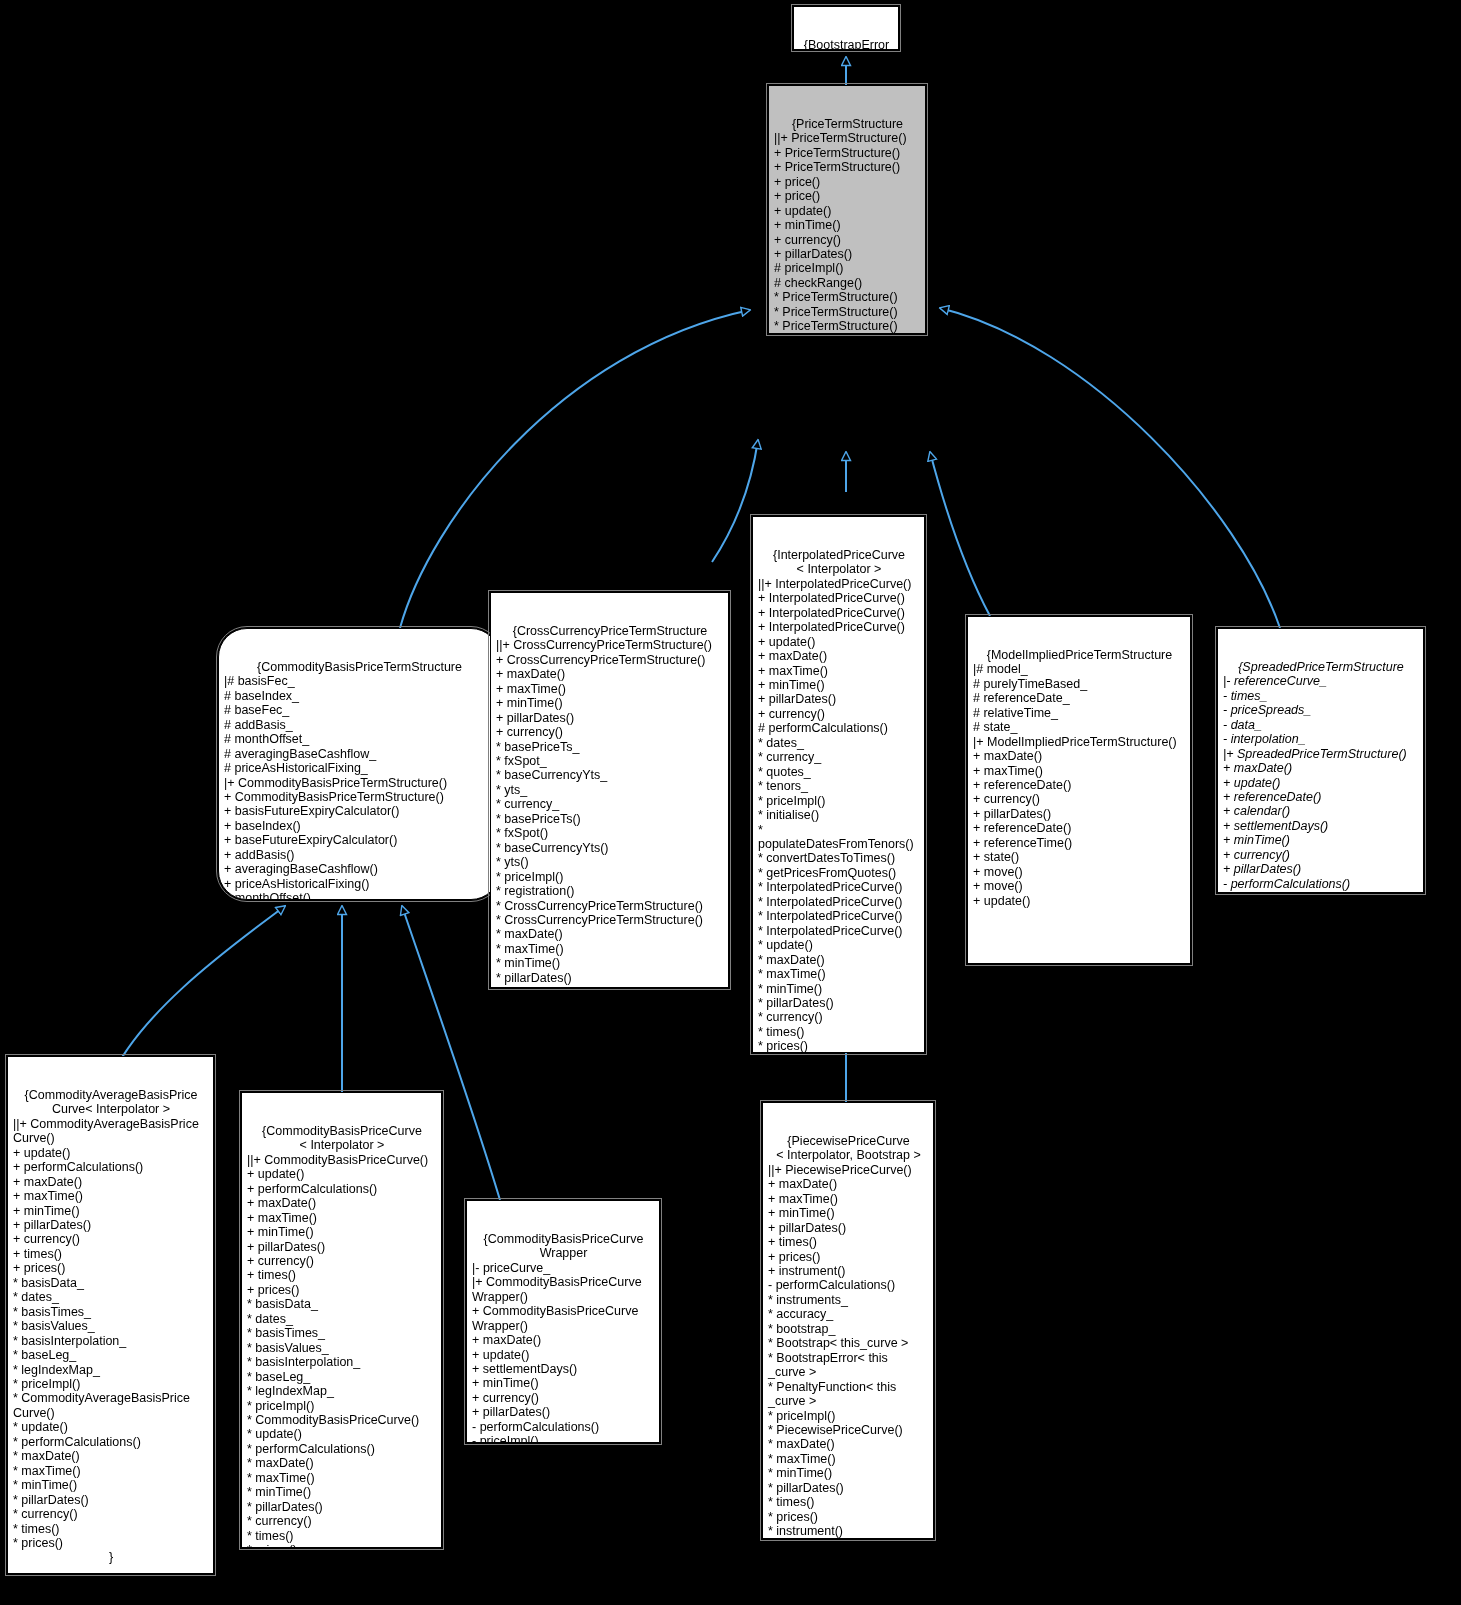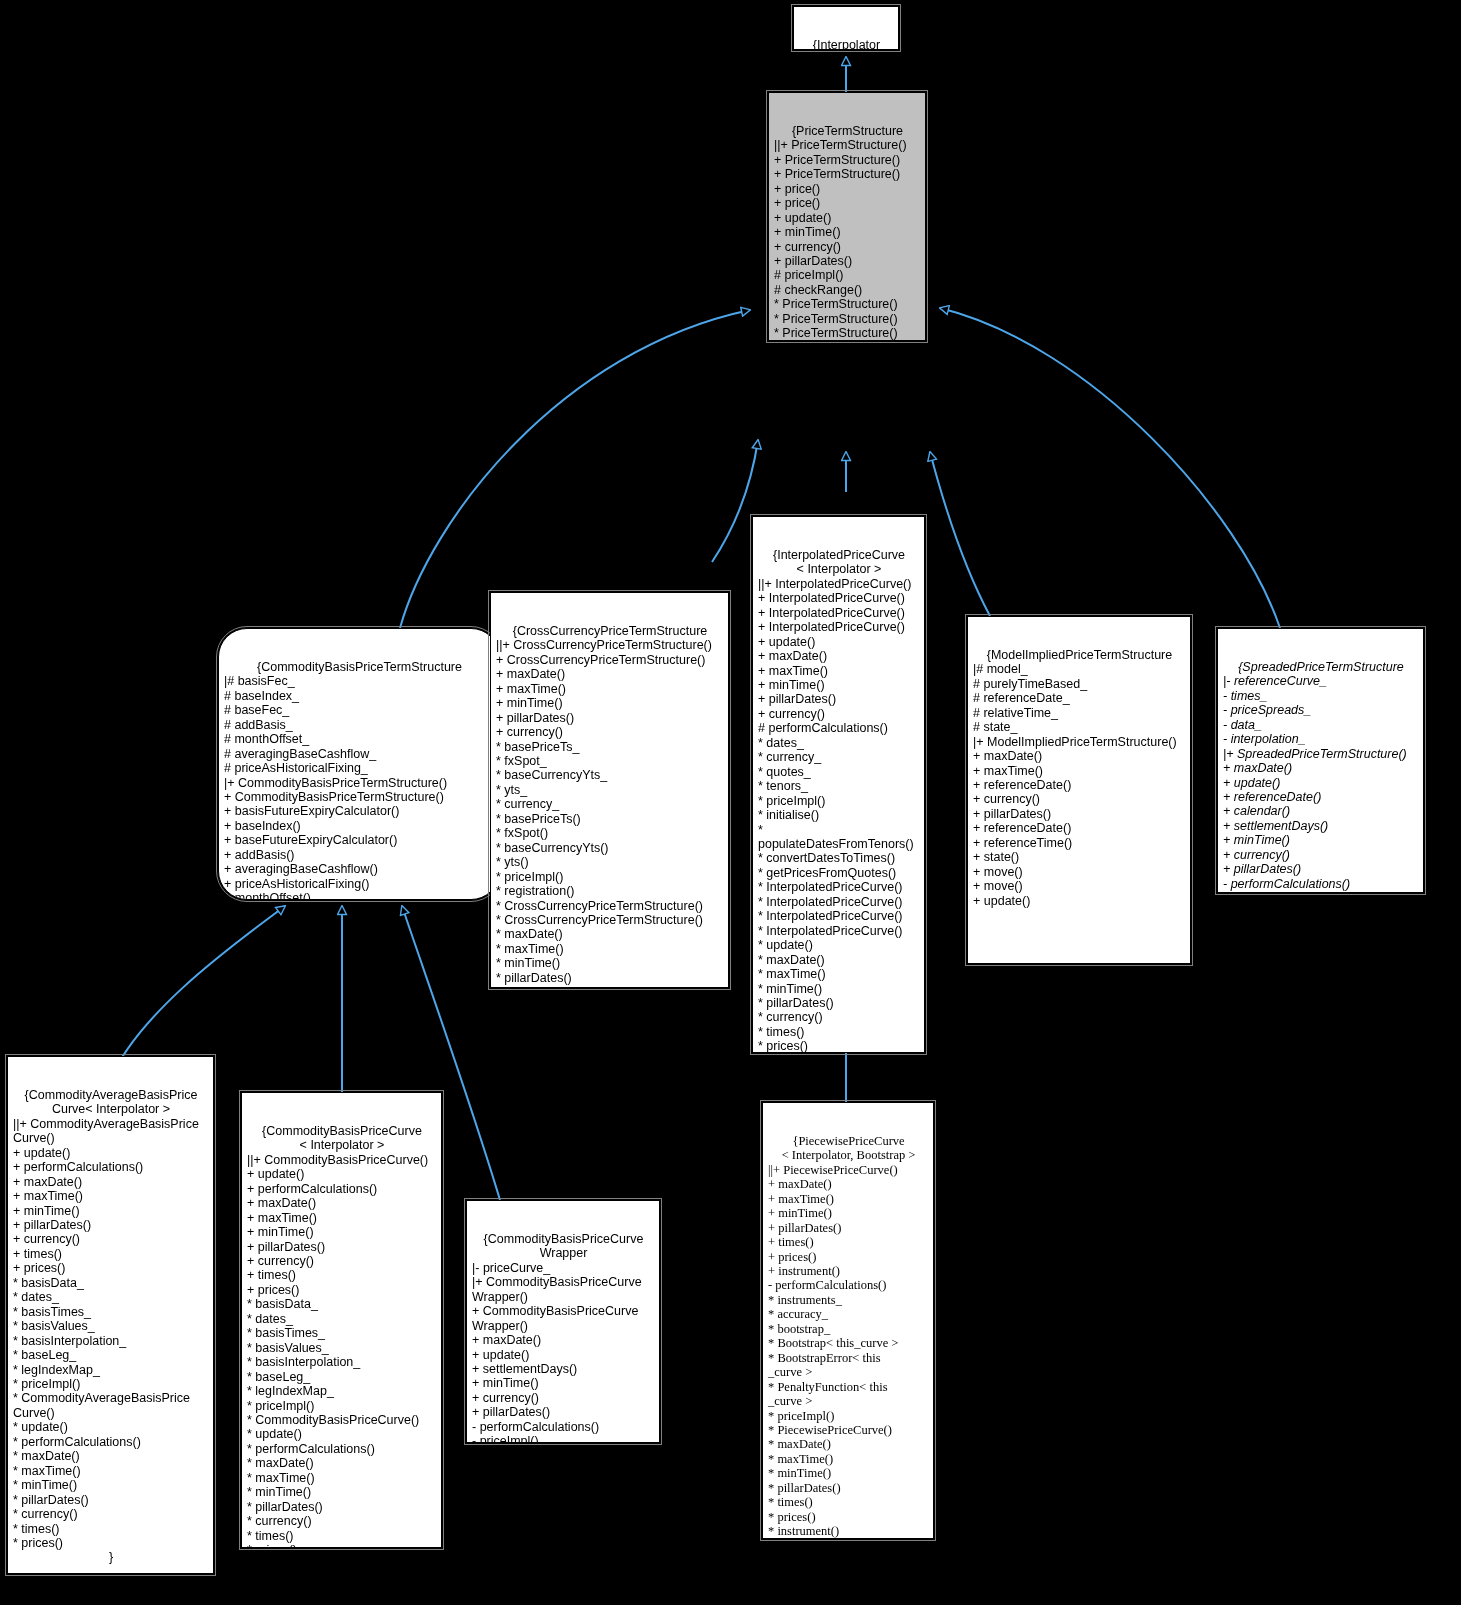--- a/index.html
+++ b/index.html
@@ -101,24 +101,24 @@
     <g>
       <path d="M500,1200 C470,1100 420,960 402,906" stroke="#4ea6ea" stroke-width="2" fill="none" marker-end="url(#arrowhollow)"></path>
     </g>
 
     <g>
       <path d="M846,1102 L846,1043" stroke="#4ea6ea" stroke-width="2" fill="none" marker-end="url(#arrowhollow)"></path>
     </g>
   </svg>
 
   <div class="node" style="left:793px; top:6px; width:106px; height:44px;">
-    <span class="nodebody"><span class="hdr">{Interpolator</span></span>
+    <span class="nodebody"><span class="hdr">{BootstrapError</span></span>
   </div>
 
-  <div class="node root" style="left:768px; top:92px; width:158px; height:249px;">
+  <div class="node root" style="left:768px; top:85px; width:158px; height:249px;">
     <span class="nodebody"><span class="hdr">{PriceTermStructure</span><span class="row">||+ PriceTermStructure()</span><span class="row">+ PriceTermStructure()</span><span class="row">+ PriceTermStructure()</span><span class="row">+ price()</span><span class="row">+ price()</span><span class="row">+ update()</span><span class="row">+ minTime()</span><span class="row">+ currency()</span><span class="row">+ pillarDates()</span><span class="row"># priceImpl()</span><span class="row"># checkRange()</span><span class="row">* PriceTermStructure()</span><span class="row">* PriceTermStructure()</span><span class="row">* PriceTermStructure()</span><span class="row">* price()</span><span class="row">* price()</span><span class="row">* update()</span><span class="row">* minTime()</span><span class="row">* currency()</span><span class="row">* pillarDates()</span><span class="row">* priceImpl()</span></span>
   </div>
 
   <div class="node" style="left:218px; top:628px; width:282px; height:272px;border-radius:29px;">
     <span class="nodebody"><span class="hdr">{CommodityBasisPriceTermStructure</span><span class="row">|# basisFec_</span><span class="row"># baseIndex_</span><span class="row"># baseFec_</span><span class="row"># addBasis_</span><span class="row"># monthOffset_</span><span class="row"># averagingBaseCashflow_</span><span class="row"># priceAsHistoricalFixing_</span><span class="row">|+ CommodityBasisPriceTermStructure()</span><span class="row">+ CommodityBasisPriceTermStructure()</span><span class="row">+ basisFutureExpiryCalculator()</span><span class="row">+ baseIndex()</span><span class="row">+ baseFutureExpiryCalculator()</span><span class="row">+ addBasis()</span><span class="row">+ averagingBaseCashflow()</span><span class="row">+ priceAsHistoricalFixing()</span><span class="row">+ monthOffset()</span></span>
   </div>
 
   <div class="node" style="left:490px; top:592px; width:239px; height:396px;">
     <span class="nodebody"><span class="hdr">{CrossCurrencyPriceTermStructure</span><span class="row">||+ CrossCurrencyPriceTermStructure()</span><span class="row">+ CrossCurrencyPriceTermStructure()</span><span class="row">+ maxDate()</span><span class="row">+ maxTime()</span><span class="row">+ minTime()</span><span class="row">+ pillarDates()</span><span class="row">+ currency()</span><span class="row">* basePriceTs_</span><span class="row">* fxSpot_</span><span class="row">* baseCurrencyYts_</span><span class="row">* yts_</span><span class="row">* currency_</span><span class="row">* basePriceTs()</span><span class="row">* fxSpot()</span><span class="row">* baseCurrencyYts()</span><span class="row">* yts()</span><span class="row">* priceImpl()</span><span class="row">* registration()</span><span class="row">* CrossCurrencyPriceTermStructure()</span><span class="row">* CrossCurrencyPriceTermStructure()</span><span class="row">* maxDate()</span><span class="row">* maxTime()</span><span class="row">* minTime()</span><span class="row">* pillarDates()</span><span class="row">* currency()</span></span>
   </div>
@@ -140,17 +140,17 @@
   </div>
 
   <div class="node" style="left:241px; top:1092px; width:201px; height:456px;">
     <span class="nodebody"><span class="hdr">{CommodityBasisPriceCurve</span><span class="hdr">&lt; Interpolator &gt;</span><span class="row">||+ CommodityBasisPriceCurve()</span><span class="row">+ update()</span><span class="row">+ performCalculations()</span><span class="row">+ maxDate()</span><span class="row">+ maxTime()</span><span class="row">+ minTime()</span><span class="row">+ pillarDates()</span><span class="row">+ currency()</span><span class="row">+ times()</span><span class="row">+ prices()</span><span class="row">* basisData_</span><span class="row">* dates_</span><span class="row">* basisTimes_</span><span class="row">* basisValues_</span><span class="row">* basisInterpolation_</span><span class="row">* baseLeg_</span><span class="row">* legIndexMap_</span><span class="row">* priceImpl()</span><span class="row">* CommodityBasisPriceCurve()</span><span class="row">* update()</span><span class="row">* performCalculations()</span><span class="row">* maxDate()</span><span class="row">* maxTime()</span><span class="row">* minTime()</span><span class="row">* pillarDates()</span><span class="row">* currency()</span><span class="row">* times()</span><span class="row">* prices()</span></span>
   </div>
 
   <div class="node" style="left:466px; top:1200px; width:194px; height:243px;">
     <span class="nodebody"><span class="hdr">{CommodityBasisPriceCurve</span><span class="hdr">Wrapper</span><span class="row">|- priceCurve_</span><span class="row">|+ CommodityBasisPriceCurve</span><span class="row">Wrapper()</span><span class="row">+ CommodityBasisPriceCurve</span><span class="row">Wrapper()</span><span class="row">+ maxDate()</span><span class="row">+ update()</span><span class="row">+ settlementDays()</span><span class="row">+ minTime()</span><span class="row">+ currency()</span><span class="row">+ pillarDates()</span><span class="row">- performCalculations()</span><span class="row">- priceImpl()</span></span>
   </div>
 
-  <div class="node" style="left:762px; top:1102px; width:172px; height:437px;font-family:Liberation Serif, serif;">
+  <div class="node" style="left:762px; top:1102px; width:172px; height:437px;">
     <span class="nodebody"><span class="hdr">{PiecewisePriceCurve</span><span class="hdr">&lt; Interpolator, Bootstrap &gt;</span><span class="row">||+ PiecewisePriceCurve()</span><span class="row">+ maxDate()</span><span class="row">+ maxTime()</span><span class="row">+ minTime()</span><span class="row">+ pillarDates()</span><span class="row">+ times()</span><span class="row">+ prices()</span><span class="row">+ instrument()</span><span class="row">- performCalculations()</span><span class="row">* instruments_</span><span class="row">* accuracy_</span><span class="row">* bootstrap_</span><span class="row">* Bootstrap&lt; this_curve &gt;</span><span class="row">* BootstrapError&lt; this</span><span class="row">_curve &gt;</span><span class="row">* PenaltyFunction&lt; this</span><span class="row">_curve &gt;</span><span class="row">* priceImpl()</span><span class="row">* PiecewisePriceCurve()</span><span class="row">* maxDate()</span><span class="row">* maxTime()</span><span class="row">* minTime()</span><span class="row">* pillarDates()</span><span class="row">* times()</span><span class="row">* prices()</span><span class="row">* instrument()</span><span class="row">* performCalculations()</span></span>
   </div>
 
 </div>
 
 </body></html>

